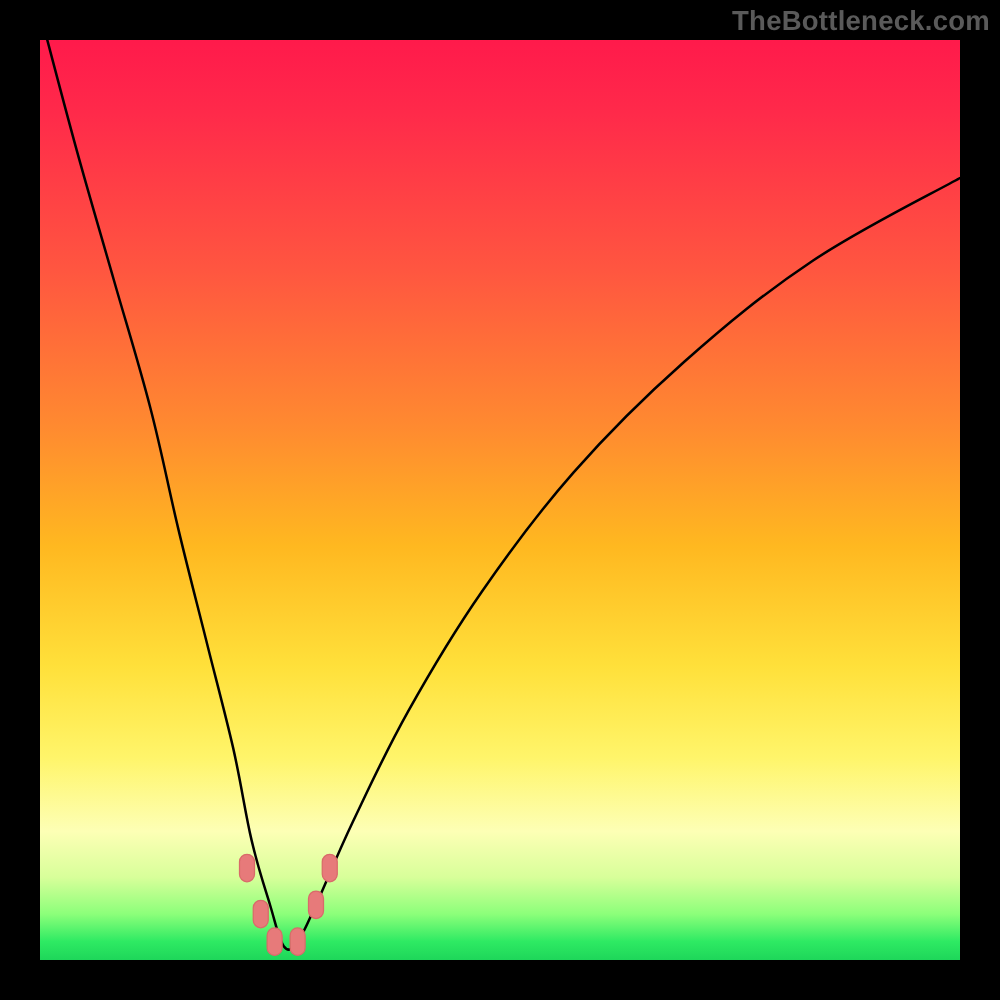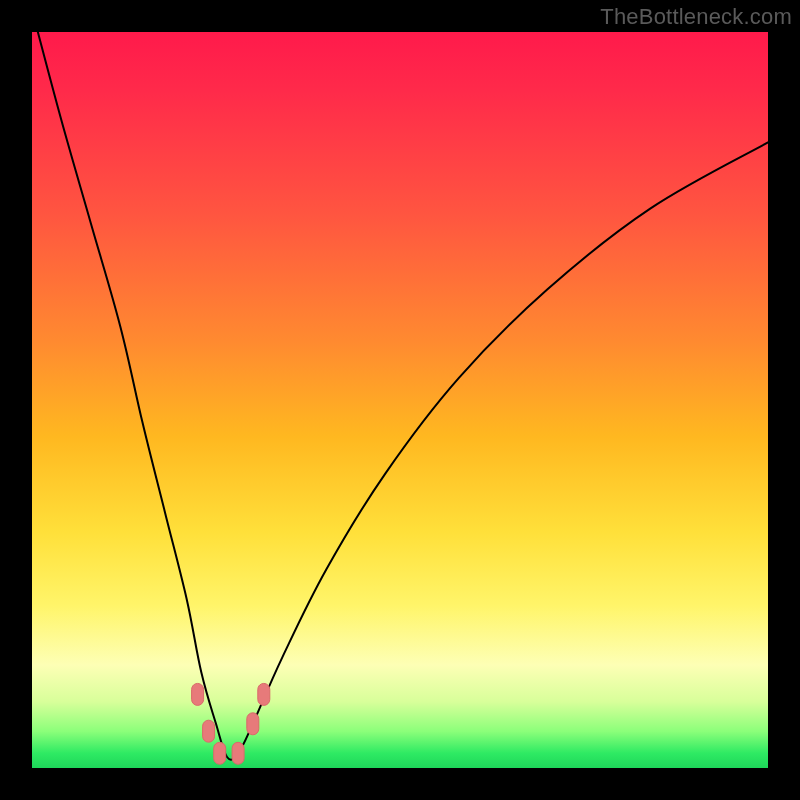--- a/index.html
+++ b/index.html
@@ -39,21 +39,21 @@
       #2eea63 98%,
       #1ed65a 100%
     );
   }
   .watermark {
     position: absolute;
     top: 4px;
     right: 8px;
     color: #5a5a5a;
     font-size: 22px;
-    font-weight: 400;
+    font-weight: 700;
     letter-spacing: 0.2px;
     user-select: none;
     margin-left: 10px;
   }
   svg.curve {
     position: absolute;
     left: 0;
     top: 0;
     width: 736px;
     height: 736px;

